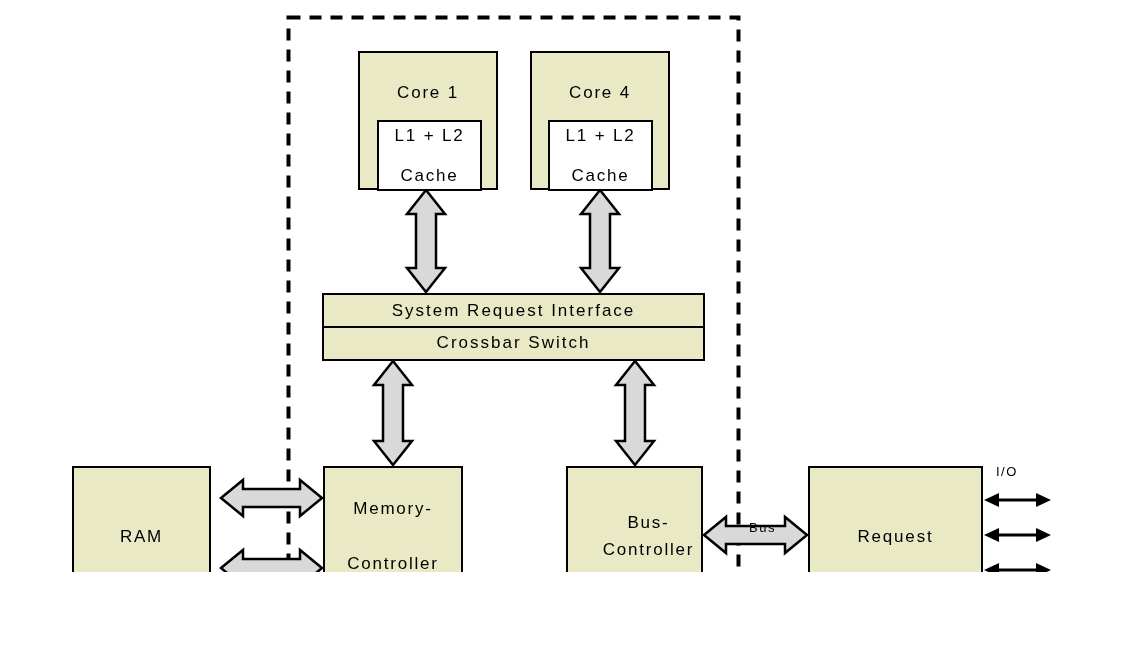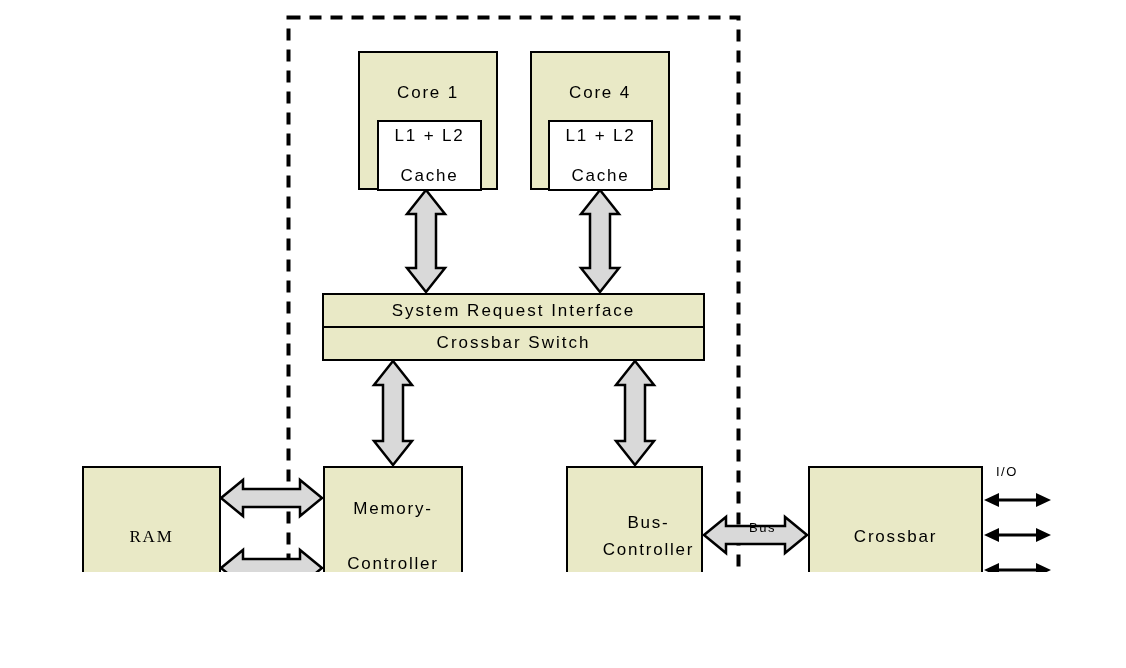--- a/index.html
+++ b/index.html
@@ -142,34 +142,34 @@
   <div class="box cache" style="left:548px;top:120px;width:105px;height:71px;">
     <span>L1 + L2</span>
     <span>Cache</span>
   </div>
 
   <div class="sri" style="left:322px;top:293px;width:383px;height:68px;">
     <div class="sri-row">System Request Interface</div>
     <div class="sri-row sri-row2">Crossbar Switch</div>
   </div>
 
-  <div class="box" style="left:82px;top:466px;width:139px;height:140px;font-family:Liberation Serif, serif;">
+  <div class="box" style="left:72px;top:466px;width:139px;height:140px;">
     <span>RAM</span>
   </div>
 
   <div class="box" style="left:323px;top:466px;width:140px;height:140px;gap:28px;">
     <span>Memory-</span>
     <span>Controller</span>
   </div>
 
   <div class="box" style="left:566px;top:466px;width:137px;height:140px;padding-left:28px;">
     <span>Bus-</span>
     <span>Controller</span>
   </div>
 
   <div class="box" style="left:808px;top:466px;width:175px;height:140px;">
-    <span>Crossbar</span>
+    <span>Request</span>
   </div>
 
   <div class="float-label" style="left:749px;top:520px;">Bus</div>
   <div class="float-label" style="left:996px;top:464px;">I/O</div>
 
 </div>
 
 </body></html>

